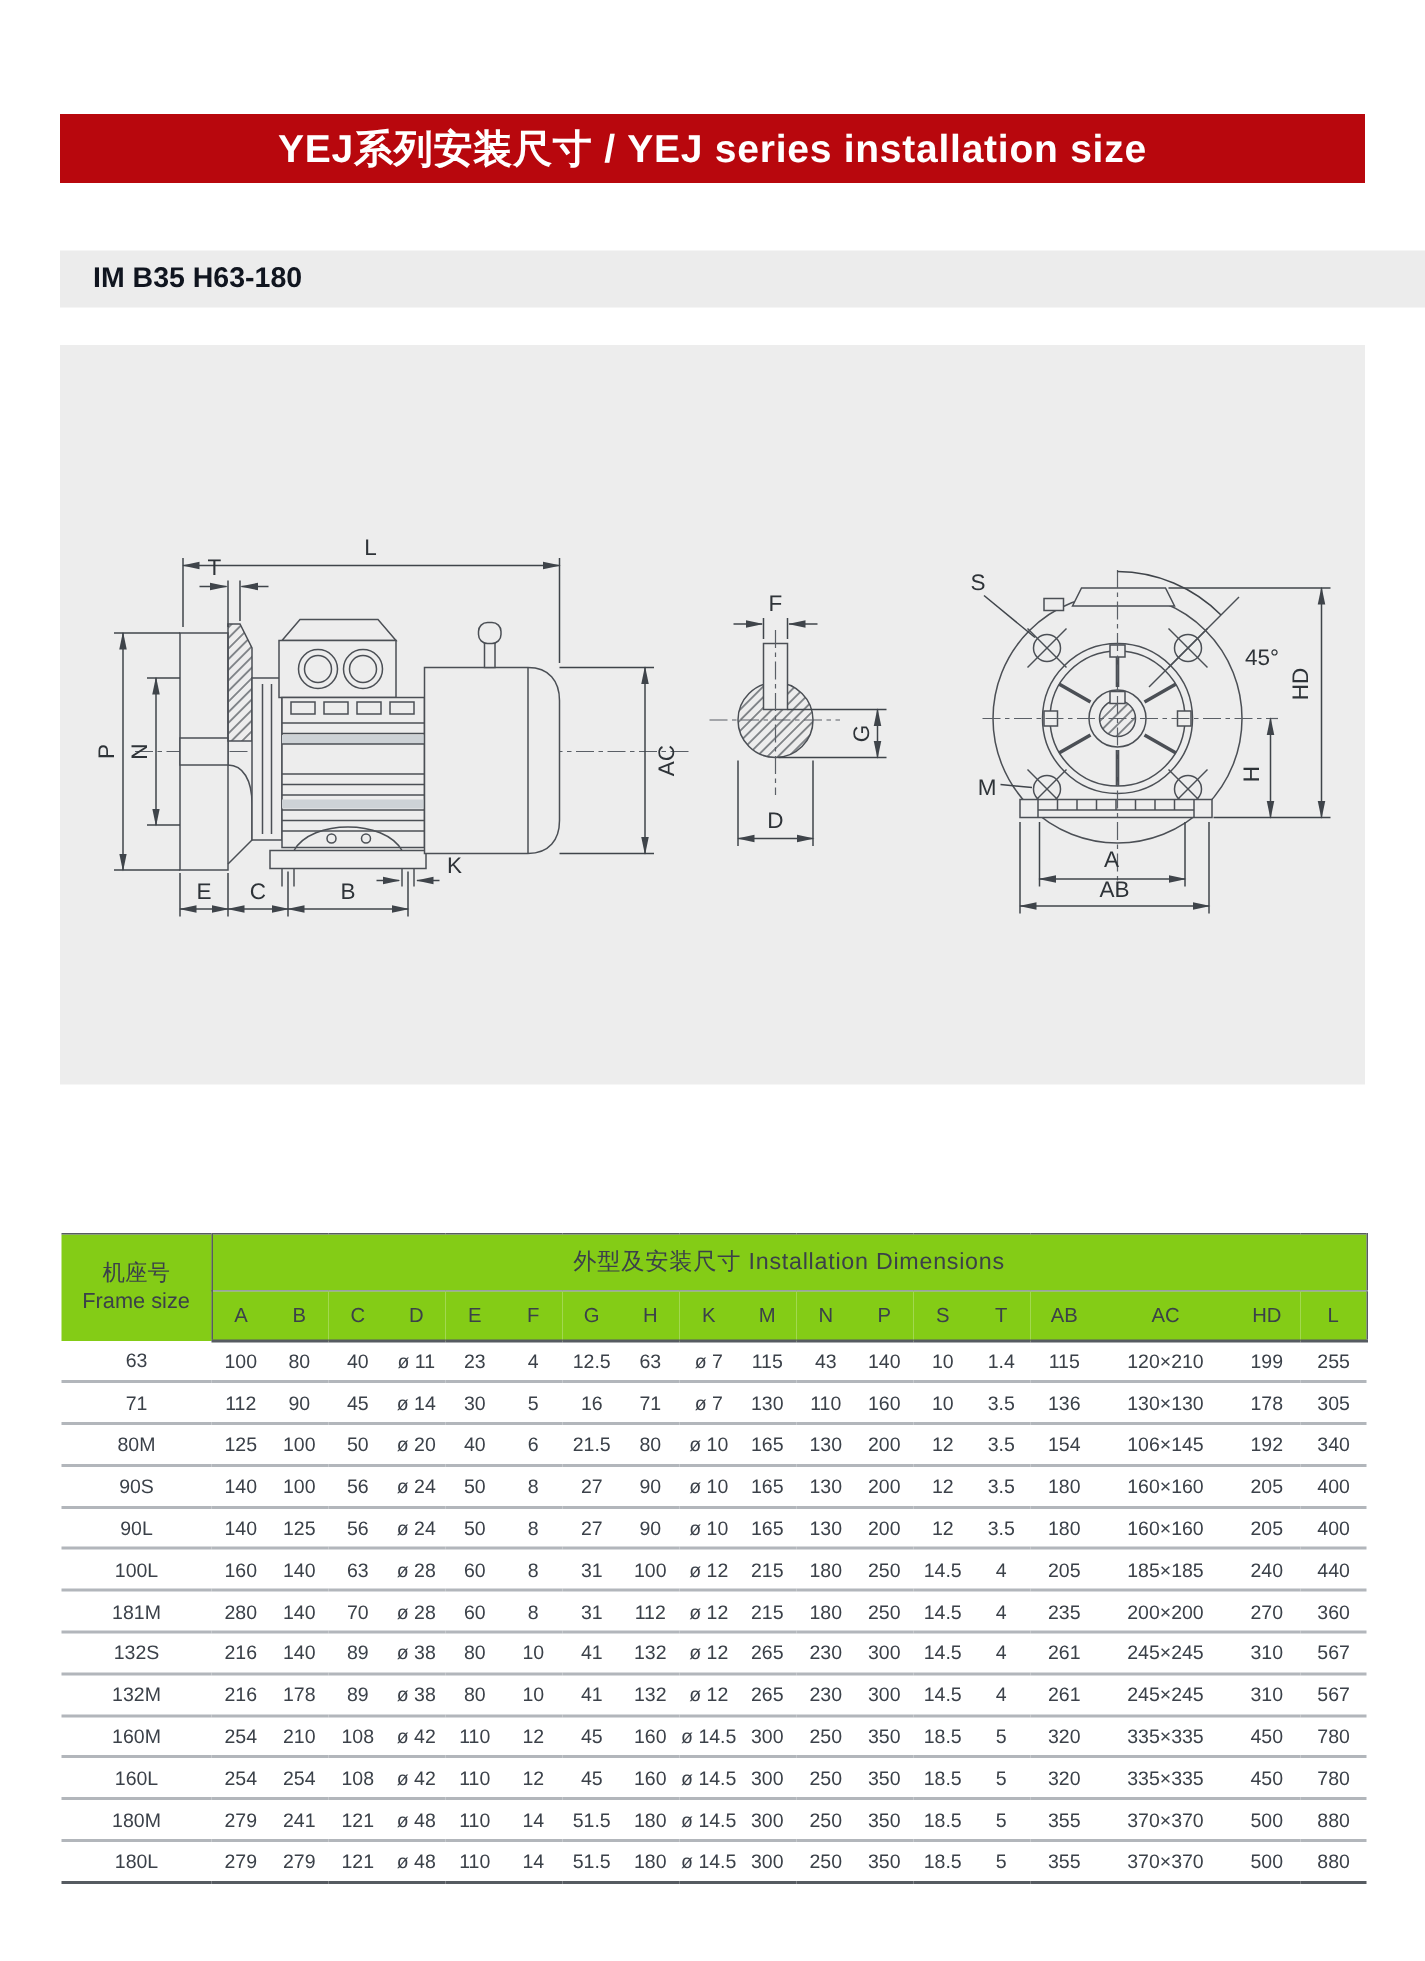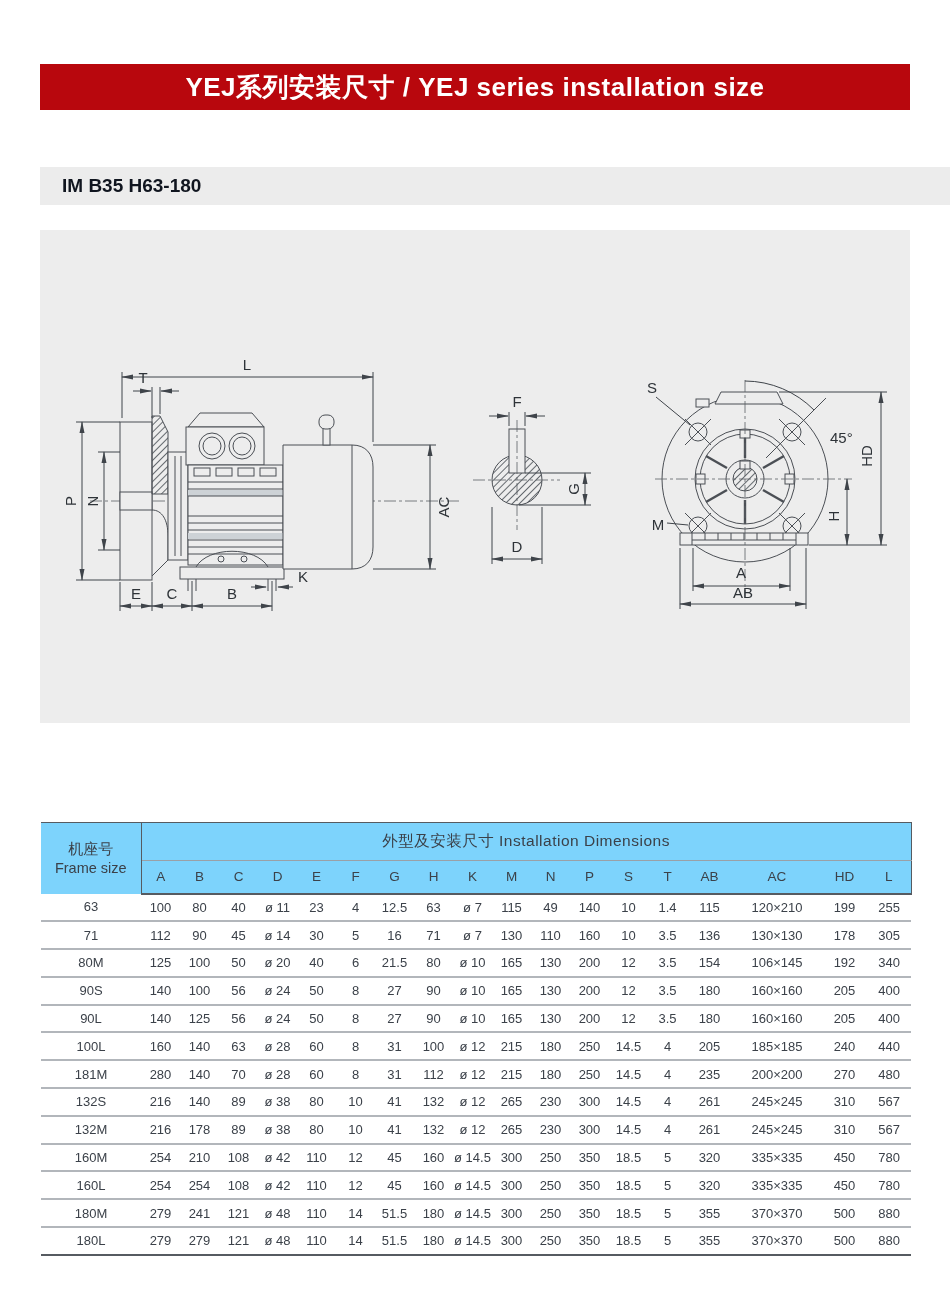--- a/index.html
+++ b/index.html
@@ -1,19 +1,19 @@
 <!DOCTYPE html>
 <html><head>
 <meta charset="utf-8">
 <style>
   html,body { margin:0; padding:0; background:#ffffff; }
   body { width:950px; height:1307px; position:relative; font-family:"Liberation Sans", sans-serif; }
 
   .red-banner {
-    position:absolute; left:40px; top:64px; width:870px; height:46px;
+    position:absolute; left:40px; top:76px; width:870px; height:46px;
     background:#b8070d; color:#ffffff;
     display:flex; align-items:center; justify-content:center;
     font-weight:bold; font-size:26px; letter-spacing:0.5px;
   }
   .subheader {
     position:absolute; left:40px; top:167px; width:912px; height:38px;
     background:#ececec; box-sizing:border-box; padding-left:22px;
     display:flex; align-items:center;
     font-weight:bold; font-size:19px; color:#10151f;
   }
@@ -22,21 +22,21 @@
     background:#ededed;
   }
   .drawing-panel svg { display:block; width:870px; height:493px; }
 
   .dim-table {
     position:absolute; left:41px; top:822px; width:868px;
     border-collapse:collapse; table-layout:fixed;
     color:#3b4149;
     border-top:1.5px solid #565b61; border-bottom:2.5px solid #565b61;
   }
-  .dim-table th { font-weight:normal; background:#7dd3fc; text-align:center; padding:0; }
+  .dim-table th { font-weight:normal; background:#84cc16; text-align:center; padding:0; }
   .dim-table thead tr:first-child { height:38px; }
   .dim-table thead tr:last-child  { height:33px; }
   .frame-th { border-right:1.2px solid #565b61; font-size:15px; line-height:1.3; }
   .frame-th .en { font-size:14.5px; }
   .group-th { font-size:15.5px; border-bottom:1px solid #9aa0a6; border-right:1.2px solid #565b61; letter-spacing:0.5px; }
   .letter-th { font-size:13.5px; }
   .dim-table thead tr:last-child th { border-bottom:2.5px solid #565b61; }
   .dim-table thead tr:last-child th:last-child { border-right:1.2px solid #565b61; }
   .dim-table tbody td {
     height:25.8px; font-size:13px; text-align:center;
@@ -339,21 +339,21 @@
         <td>100</td>
         <td>80</td>
         <td>40</td>
         <td>ø 11</td>
         <td>23</td>
         <td>4</td>
         <td>12.5</td>
         <td>63</td>
         <td>ø 7</td>
         <td>115</td>
-        <td>49</td>
+        <td>43</td>
         <td>140</td>
         <td>10</td>
         <td>1.4</td>
         <td>115</td>
         <td>120×210</td>
         <td>199</td>
         <td>255</td>
       </tr>
       <tr>
         <td>71</td>
@@ -472,21 +472,21 @@
         <td>112</td>
         <td>ø 12</td>
         <td>215</td>
         <td>180</td>
         <td>250</td>
         <td>14.5</td>
         <td>4</td>
         <td>235</td>
         <td>200×200</td>
         <td>270</td>
-        <td>480</td>
+        <td>360</td>
       </tr>
       <tr>
         <td>132S</td>
         <td>216</td>
         <td>140</td>
         <td>89</td>
         <td>ø 38</td>
         <td>80</td>
         <td>10</td>
         <td>41</td>

